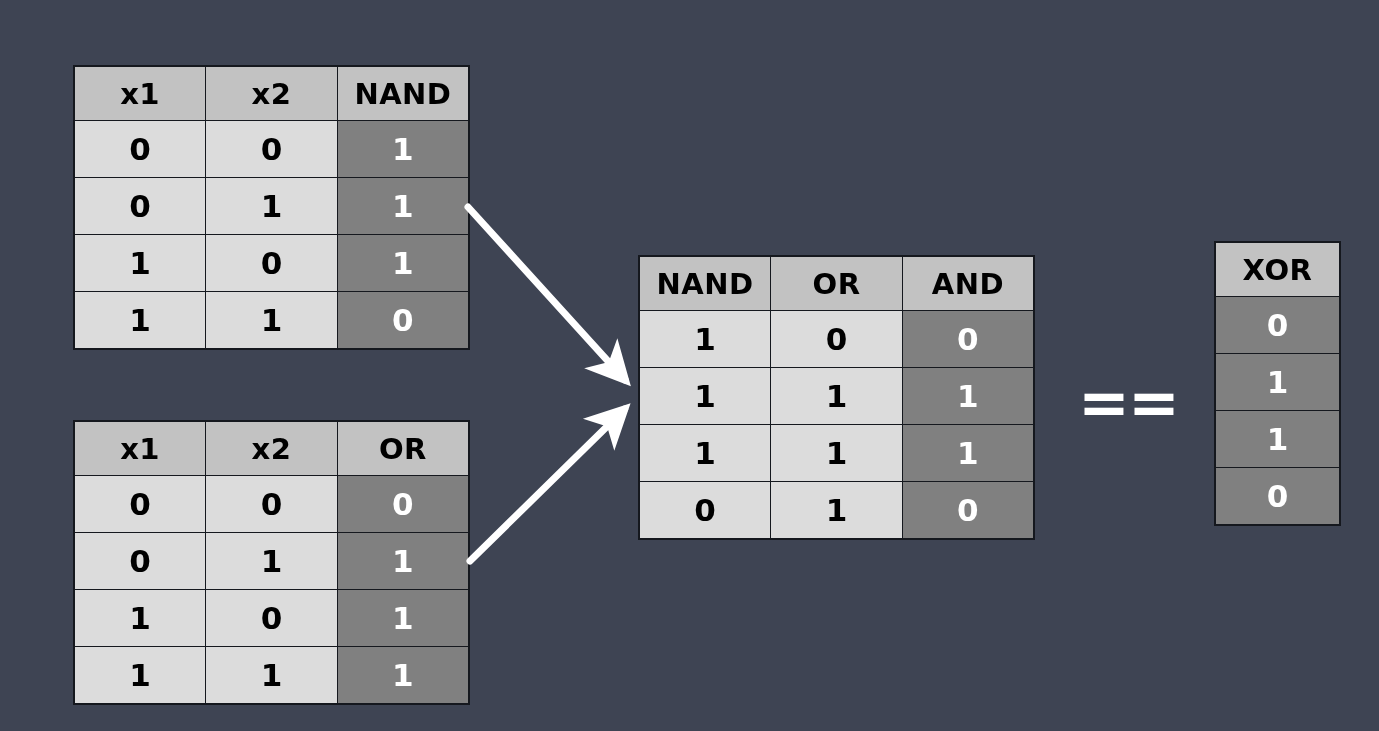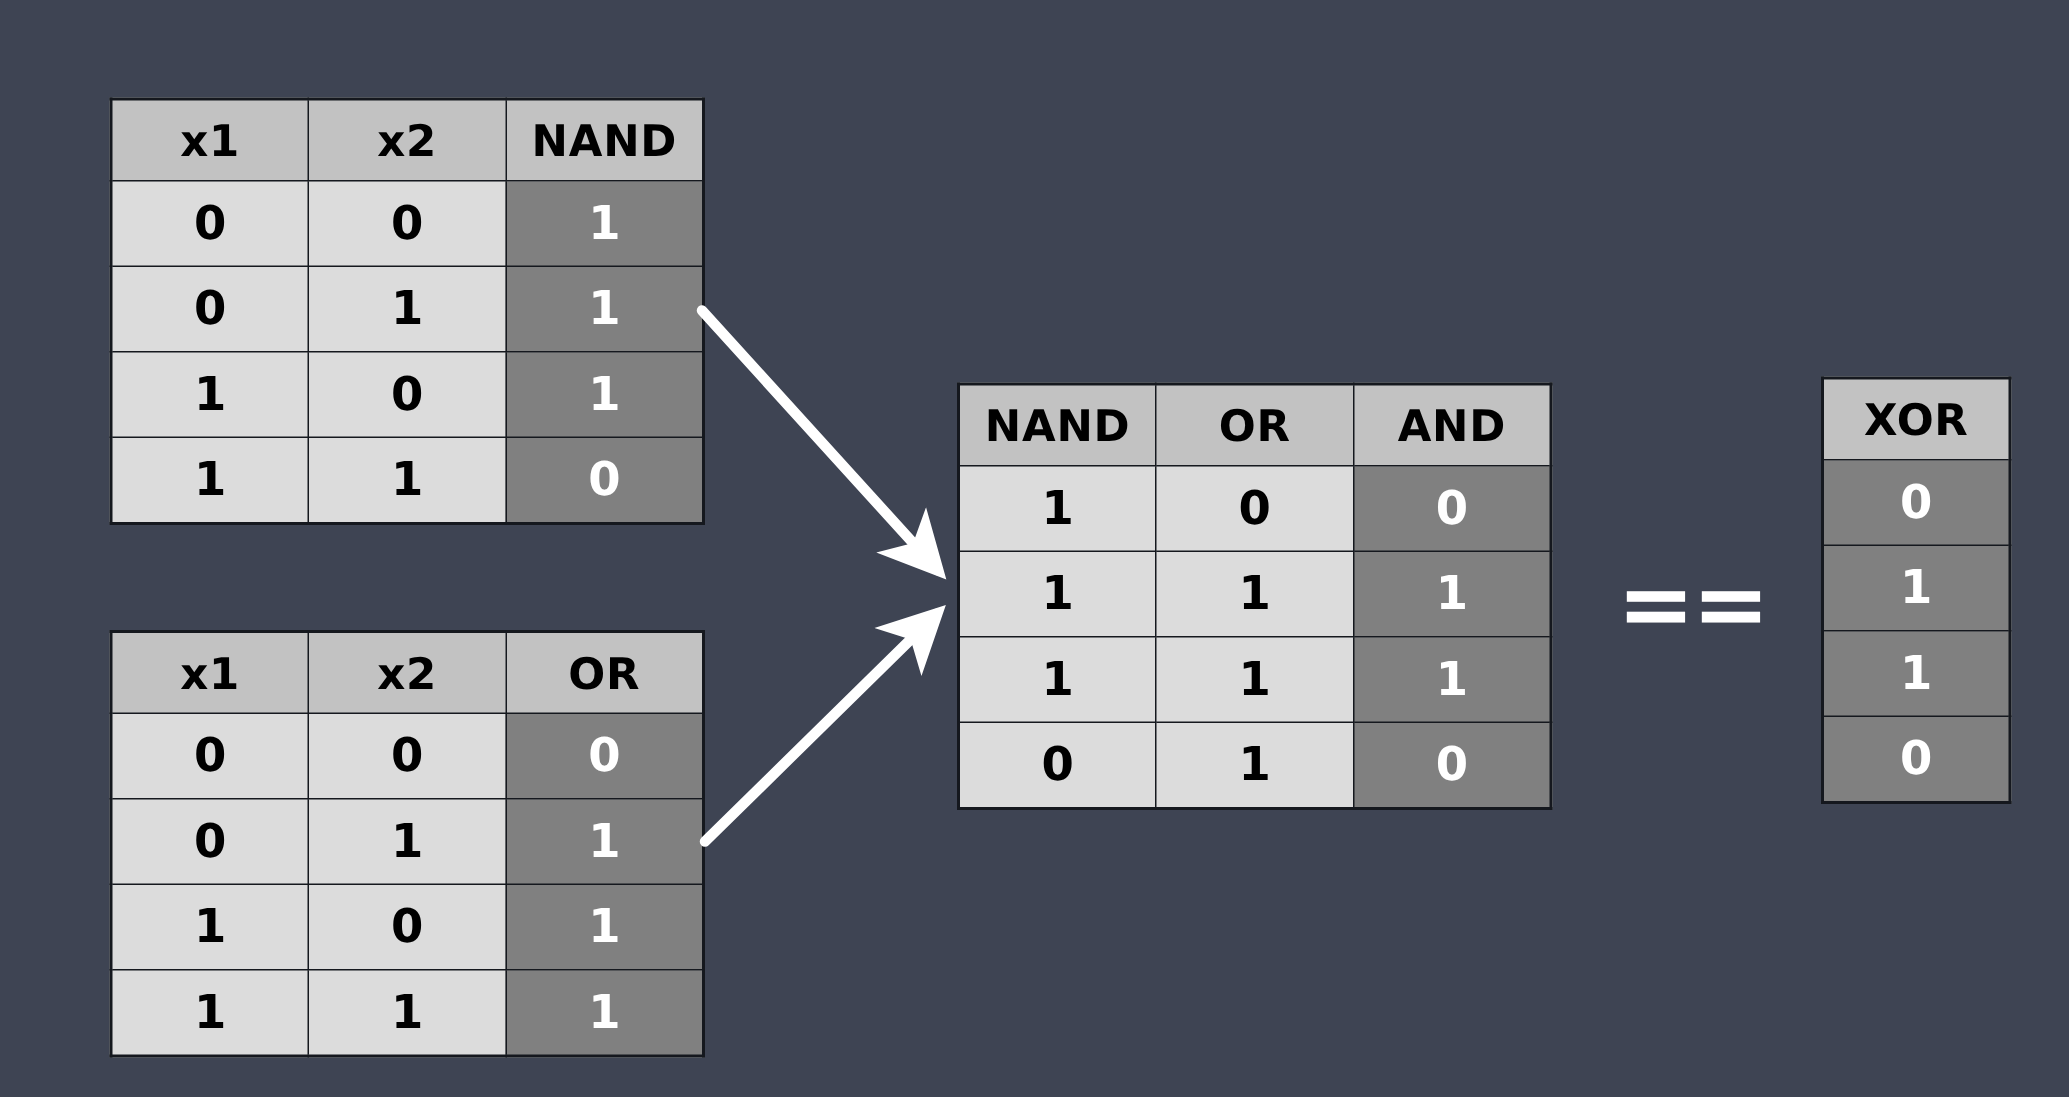--- a/index.html
+++ b/index.html
@@ -53,21 +53,21 @@
   }
   .truth-table th.out {
     background: #c2c2c2;
     color: #000000;
   }
 
   
   #table-nand  { left: 73px;   top: 65px;  width: 397px; }
   #table-or    { left: 73px;   top: 420px; width: 397px; }
   #table-mid   { left: 638px;  top: 255px; width: 397px; }
-  #table-xor   { left: 1214px; top: 251px; width: 127px; }
+  #table-xor   { left: 1214px; top: 241px; width: 127px; }
 
   #table-nand col, #table-or col, #table-mid col { width: 33.333%; }
 
   #arrow-layer {
     position: absolute;
     left: 0; top: 0;
     width: 1379px;
     height: 731px;
     pointer-events: none;
   }

